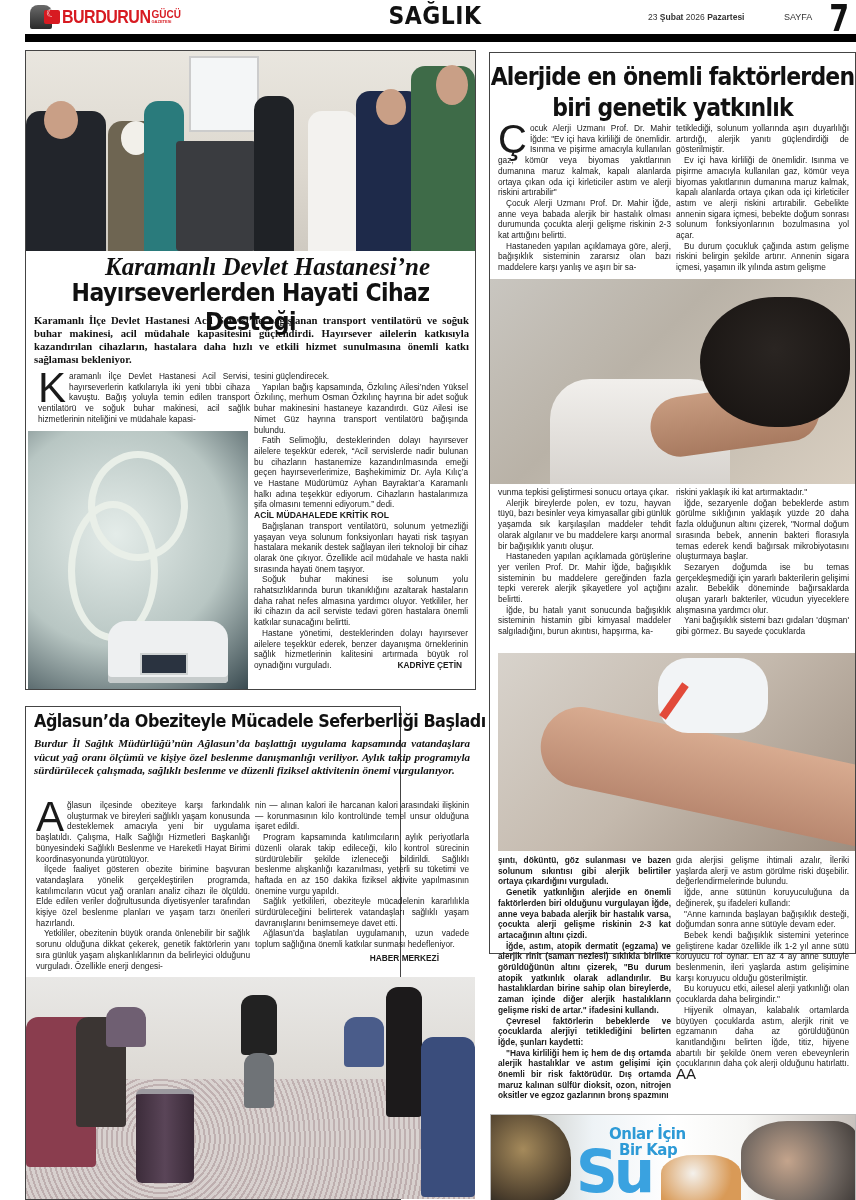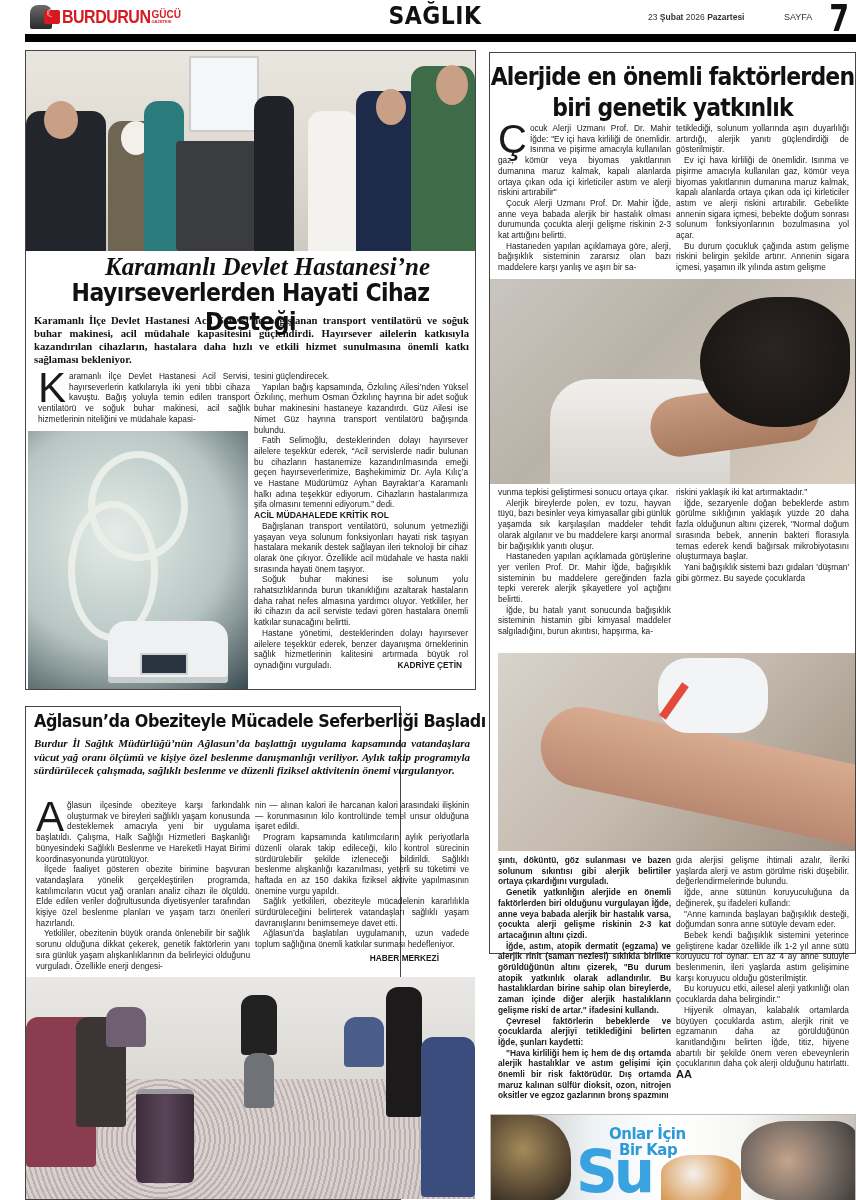--- a/index.html
+++ b/index.html
@@ -71,21 +71,21 @@
   .a3-photo1 .shirt { position: absolute; left: 60px; top: 100px; width: 180px; height: 105px; background: linear-gradient(180deg,#f1efec,#d7d3ce); border-radius: 40px 40px 0 0; }
   .a3-c3 { position: absolute; left: 8px; top: 434px; width: 173px; height: 160px; overflow: hidden; }
   .a3-c4 { position: absolute; left: 186px; top: 434px; width: 173px; height: 160px; overflow: hidden; }
   .a3-photo2 { position: absolute; left: 8px; top: 600px; width: 357px; height: 198px; overflow: hidden;
     background: linear-gradient(135deg,#d8d3cc 0%,#c4b9ad 50%,#9d8e80 100%); }
   .a3-photo2 .forearm { position: absolute; left: 40px; top: 80px; width: 330px; height: 80px; background: linear-gradient(180deg,#d8ab90,#b98870); border-radius: 40px 0 0 40px; transform: rotate(12deg); }
   .a3-photo2 .glove { position: absolute; left: 160px; top: 5px; width: 110px; height: 75px; background: #f2f4f6; border-radius: 30px; }
   .a3-photo2 .dropper { position: absolute; left: 172px; top: 28px; width: 8px; height: 40px; background: #e24a3a; transform: rotate(35deg); }
   .a3-c5 { position: absolute; left: 8px; top: 802px; width: 173px; height: 252px; overflow: hidden; font-weight: bold; }
   .a3-c6 { position: absolute; left: 186px; top: 802px; width: 173px; height: 252px; overflow: hidden; }
-  .bold-inline { font-weight: bold; font-size: 11px; }
+  .bold-inline { font-weight: normal; font-size: 15px; }
 
   
   .ad { position: absolute; left: 490px; top: 1114px; width: 366px; height: 96px; border: 1px solid #bbb; overflow: hidden;
     background: linear-gradient(90deg,#b9b8b1 0%,#eef3f6 28%,#ffffff 50%,#f6f6f4 70%,#c8c2bd 100%); }
   .ad .dog1 { position: absolute; left: 0; top: 0; width: 80px; height: 86px; background: radial-gradient(circle at 40% 40%,#a58a5b,#4d3f2d 70%,#20201e); border-radius: 0 50% 30% 0; }
   .ad .cat { position: absolute; left: 170px; top: 40px; width: 80px; height: 46px; background: radial-gradient(circle at 40% 40%,#f4f1ec,#d99a57 70%); border-radius: 40% 40% 0 0; }
   .ad .pups { position: absolute; left: 250px; top: 6px; width: 116px; height: 80px; background: radial-gradient(circle at 40% 50%,#c4a48c,#6f6660 60%,#3f3a37); border-radius: 40% 20% 0 40%; }
   .ad .t1 { position: absolute; left: 118px; top: 10px; color: #2d9ad6; font-weight: 900; font-family: "DejaVu Sans", sans-serif; font-size: 15px; letter-spacing: -0.5px; }
   .ad .t2 { position: absolute; left: 128px; top: 26px; color: #2d9ad6; font-weight: 900; font-family: "DejaVu Sans", sans-serif; font-size: 15px; letter-spacing: -0.5px; }
   .ad .t3 { position: absolute; left: 85px; top: 28px; color: #3aa2e0; font-weight: 900; font-family: "DejaVu Sans", sans-serif; font-size: 58px; letter-spacing: -4px; line-height: 58px; }
@@ -211,20 +211,21 @@
 
   <div class="a3-c3 bodytxt">
     <p class="noi">vunma tepkisi geliştirmesi sonucu ortaya çıkar.</p>
     <p>Alerjik bireylerde polen, ev tozu, hayvan tüyü, bazı besinler veya kimyasallar gibi günlük yaşamda sık karşılaşılan maddeler tehdit olarak algılanır ve bu maddelere karşı anormal bir bağışıklık yanıtı oluşur.</p>
     <p>Hastaneden yapılan açıklamada görüşlerine yer verilen Prof. Dr. Mahir İğde, bağışıklık sisteminin bu maddelere gereğinden fazla tepki vererek alerjik şikayetlere yol açtığını belirtti.</p>
     <p>İğde, bu hatalı yanıt sonucunda bağışıklık sisteminin histamin gibi kimyasal maddeler salgıladığını, burun akıntısı, hapşırma, ka-</p>
   </div>
   <div class="a3-c4 bodytxt">
     <p class="noi">riskini yaklaşık iki kat artırmaktadır."</p>
     <p>İğde, sezaryenle doğan bebeklerde astım görülme sıklığının yaklaşık yüzde 20 daha fazla olduğunun altını çizerek, "Normal doğum sırasında bebek, annenin bakteri florasıyla temas ederek kendi bağırsak mikrobiyotasını oluşturmaya başlar.</p>
+    <p>Sezaryen doğumda ise bu temas gerçekleşmediği için yararlı bakterilerin gelişimi azalır. Bebeklik döneminde bağırsaklarda oluşan yararlı bakteriler, vücudun yiyeceklere alışmasına yardımcı olur.</p>
     <p>Yani bağışıklık sistemi bazı gıdaları 'düşman' gibi görmez. Bu sayede çocuklarda</p>
   </div>
 
   <div class="a3-photo2">
     <div class="forearm"></div>
     <div class="glove"></div>
     <div class="dropper"></div>
   </div>
 
   <div class="a3-c5 bodytxt">

